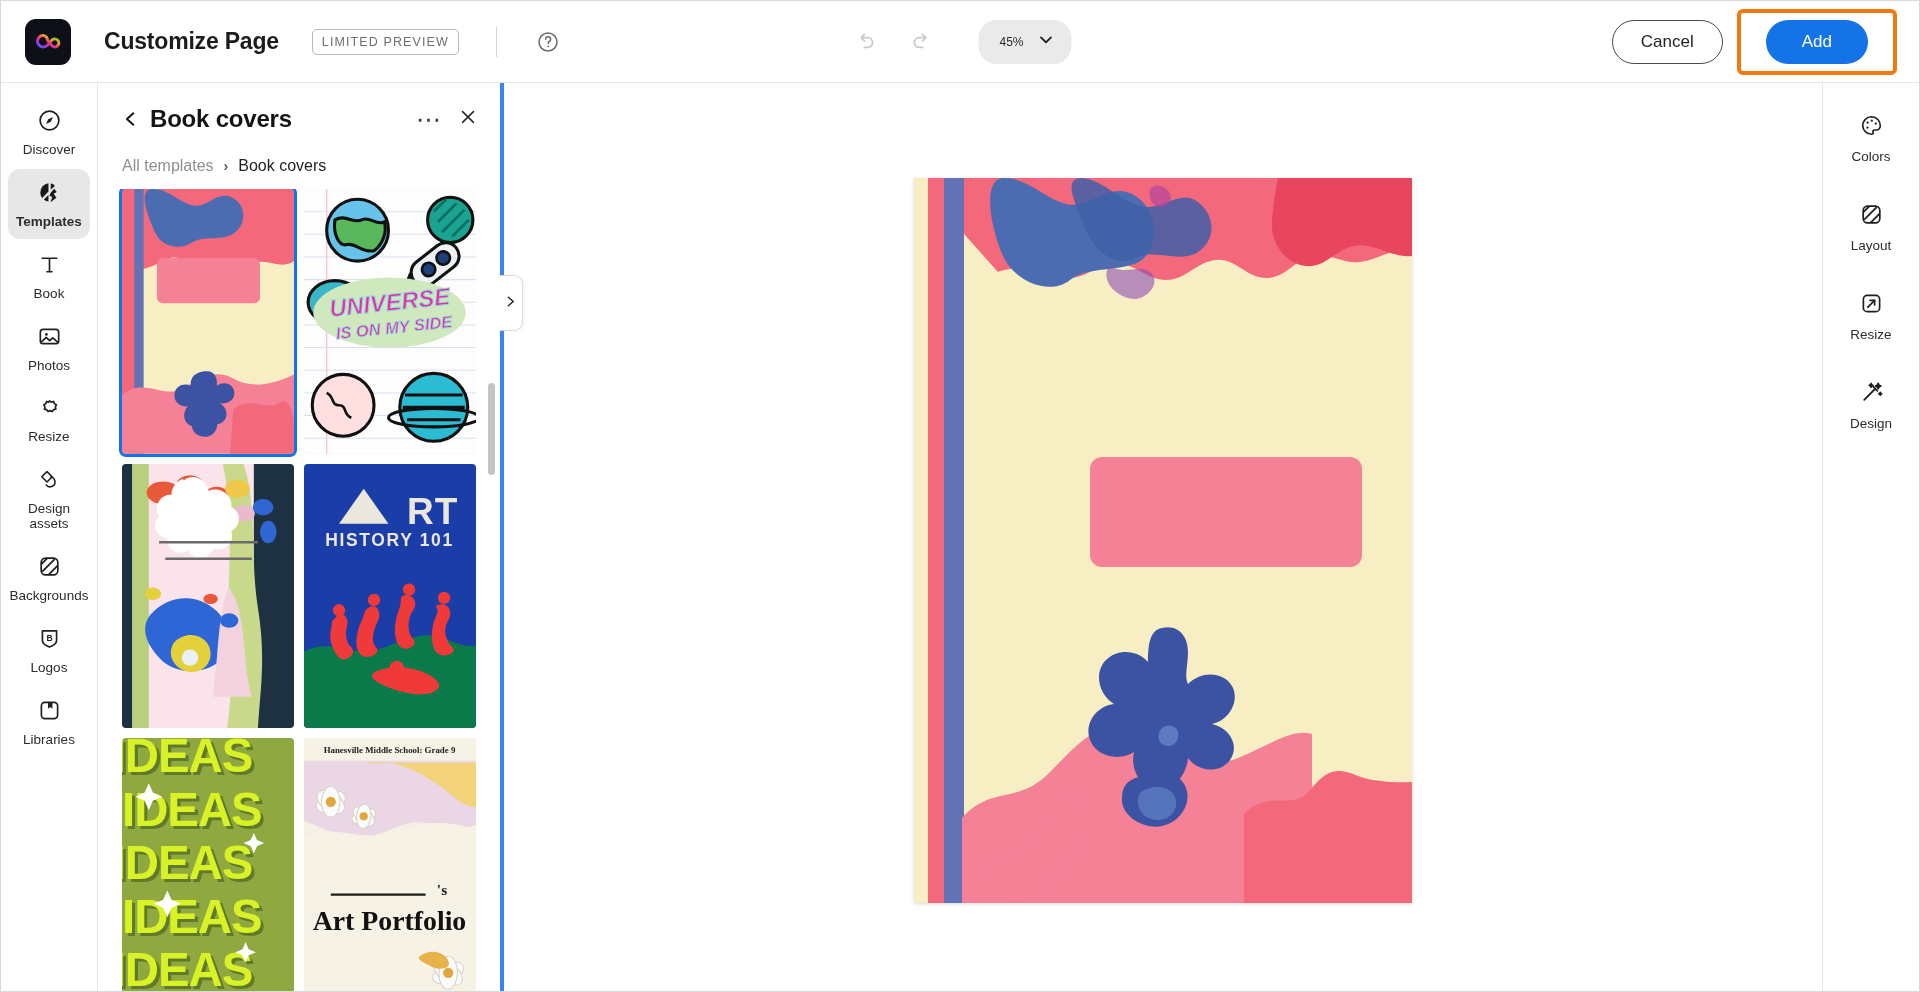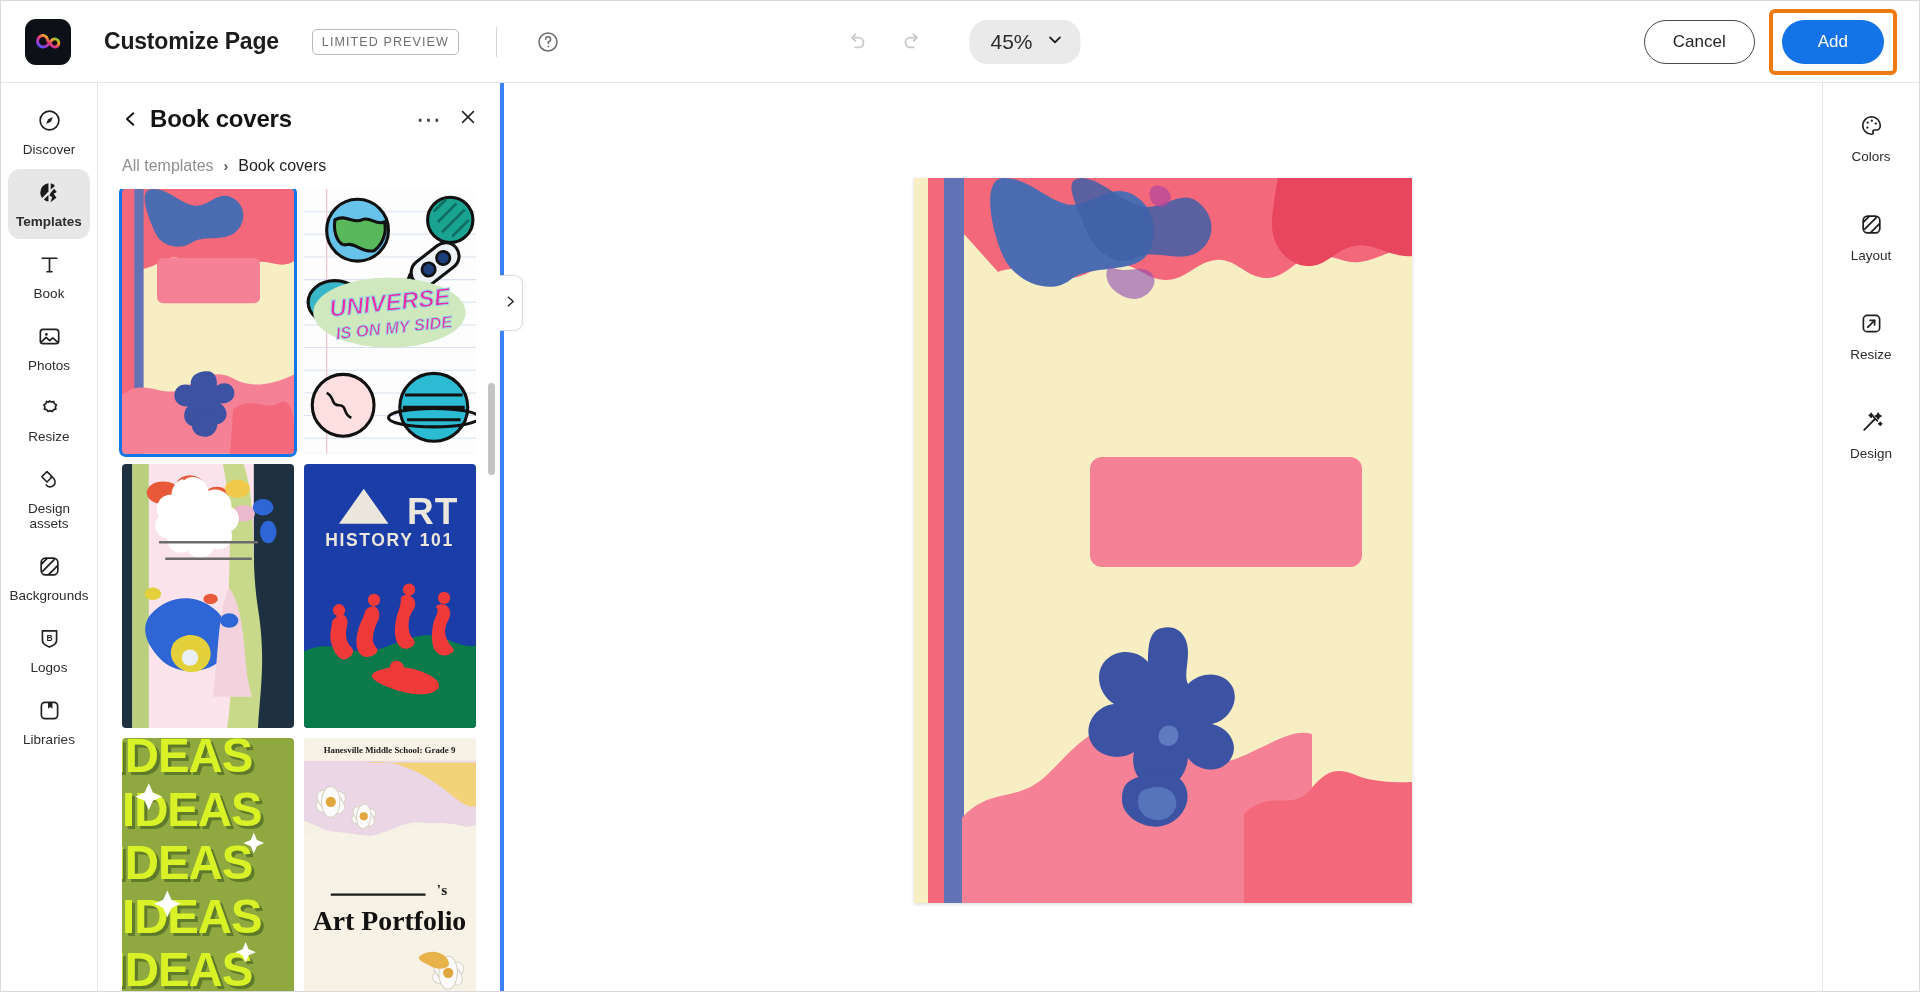--- a/index.html
+++ b/index.html
@@ -45,33 +45,33 @@
   .icon-btn {
     width: 34px; height: 34px; display: flex;
     align-items: center; justify-content: center; cursor: pointer;
     border-radius: 6px;
   }
   .zoom-pill {
     background: #eaeaea; border-radius: 18px; height: 44px;
     display: flex; align-items: center; gap: 14px;
     padding: 0 17px 0 21px; cursor: pointer; margin-left: 18px;
   }
-  .zoom-val { font-size: 21px; color: #2c2c2c; font-weight: 400; }
+  .zoom-val { font-size: 12px; color: #2c2c2c; font-weight: 400; }
   .tb-right {
     margin-left: auto; display: flex; align-items: center;
     gap: 14px; padding-right: 22px;
   }
   .btn-cancel {
     border: 1.6px solid #4a4a4a; background: #fff; color: #232323;
     border-radius: 22px; height: 44px; padding: 0 28px;
     font-size: 17px; cursor: pointer; font-family: inherit;
   }
   .add-wrap {
     border: 4px solid #ef7b10; border-radius: 6px;
-    padding: 7px 9px; display: flex; align-items: center;
+    padding: 7px 25px; display: flex; align-items: center;
     background: #fff;
   }
   .btn-add {
     background: #1473e6; color: #fff; border: none;
     border-radius: 22px; height: 44px; padding: 0 36px;
     font-size: 17px; font-weight: 500; cursor: pointer; font-family: inherit;
   }
 
   
   .body { flex: 1; display: flex; min-height: 0; position: relative; }
@@ -157,21 +157,21 @@
     width: 498px; height: 725px; background: #f7eec4;
     box-shadow: 0 1px 4px rgba(0,0,0,0.16); overflow: hidden; position: relative;
   }
   .doc svg { display: block; width: 100%; height: 100%; }
 
   
   .rrail {
     width: 97px; flex: 0 0 97px; background: #fff;
     border-left: 1px solid #e6e6e6;
     display: flex; flex-direction: column; align-items: center;
-    padding-top: 22px; gap: 32px;
+    padding-top: 22px; gap: 22px;
   }
   .rrail-item {
     width: 80px; padding: 8px 2px; border-radius: 12px;
     display: flex; flex-direction: column; align-items: center;
     gap: 7px; cursor: pointer;
   }
   .rrail-label { font-size: 13.5px; color: #2c2c2c; }
   .ico { display: block; }
 </style>
 </head>

